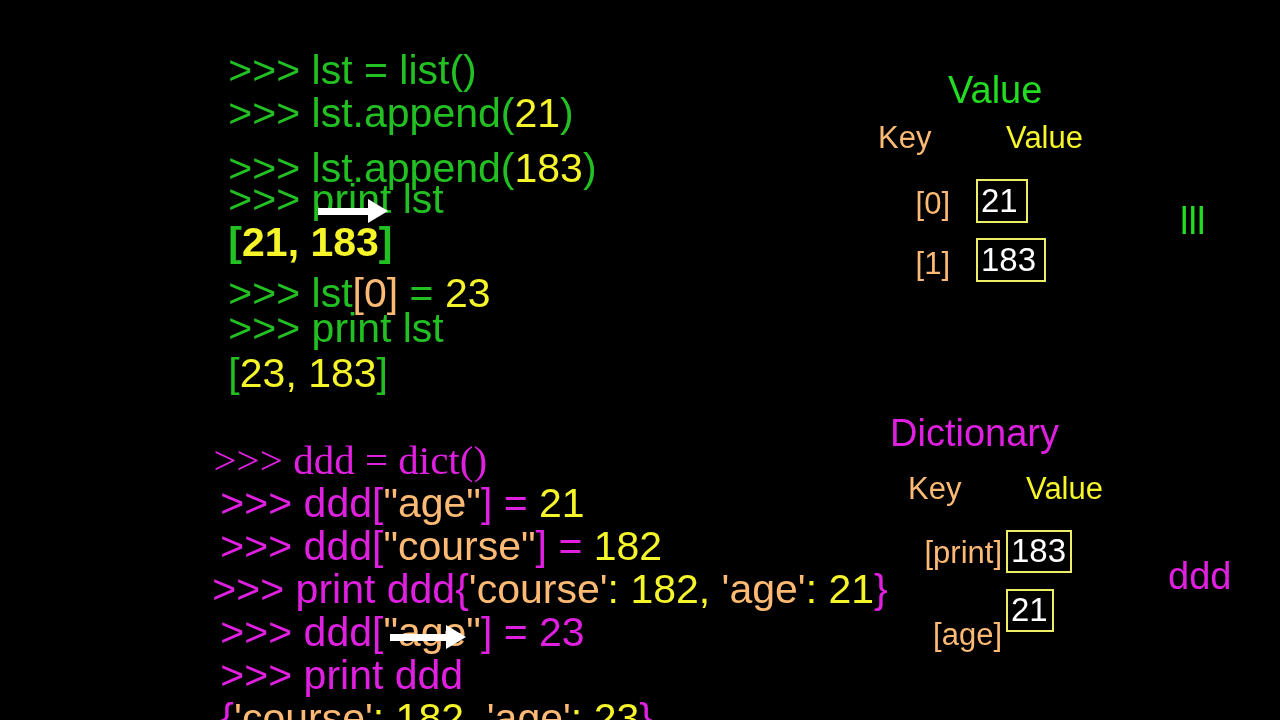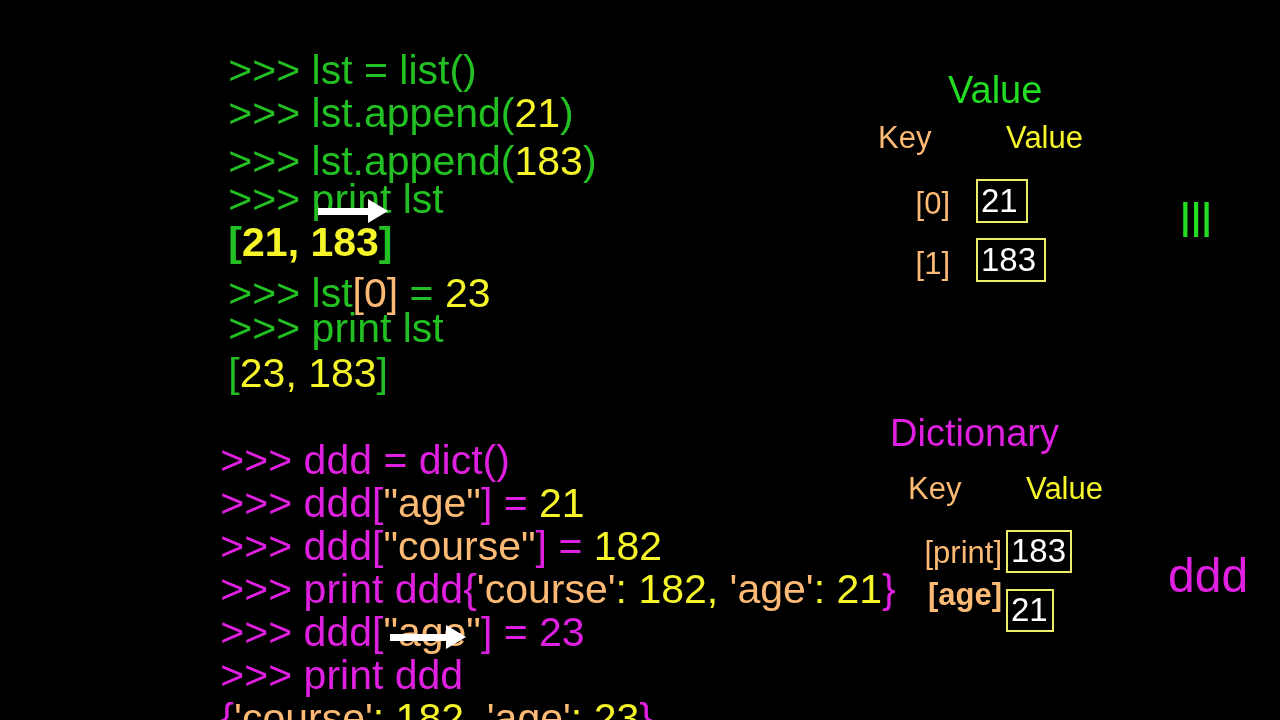--- a/index.html
+++ b/index.html
@@ -91,41 +91,41 @@
     line-height: 33px;
     display: flex;
     align-items: center;
     justify-content: flex-start;
     padding: 2px 3px 4px 3px;
     box-sizing: border-box;
     white-space: pre;
   }
   .var-label {
     position: absolute;
-    font-size: 48px;
+    font-size: 38px;
     line-height: 38px;
     white-space: pre;
   }
 </style>
 </head>
 <body>
 
 <div id="slide">
 
   <div>
 
     <div class="console-line" style="top:18px;">
       <span class="c-green">&gt;&gt;&gt; </span><span class="c-green">lst = list()</span>
     </div>
 
     <div class="console-line" style="top:61px;">
       <span class="c-green">&gt;&gt;&gt; </span><span class="c-green">lst.append(</span><span class="c-yellow">21</span><span class="c-green">)</span>
     </div>
 
-    <div class="console-line" style="top:109px;">
+    <div class="console-line" style="top:116px;">
       <span class="c-green">&gt;&gt;&gt; </span><span class="c-green">lst.append(</span><span class="c-yellow">183</span><span class="c-green">)</span>
     </div>
 
     <div class="console-line" style="top:147px;">
       <span class="c-green">&gt;&gt;&gt; </span><span class="c-green">print lst</span>
     </div>
 
     <div class="console-line" style="top:190px;font-weight:bold;">
       <span class="c-green">[</span><span class="c-yellow">21</span><span class="c-yellow">, </span><span class="c-yellow">183</span><span class="c-green">]</span>
     </div>
@@ -143,33 +143,33 @@
     </div>
   </div>
 
   <div class="arrow" style="left:318px; top:208px; width:70px;">
     <div class="shaft" style="width:52px;"></div>
     <div class="head" style="left:50px;"></div>
   </div>
 
   <div>
 
-    <div class="console-line" style="top:408px; left:152px;">
+    <div class="console-line" style="top:408px; left:152px;font-family:Liberation Serif, serif;">
       <span class="c-magenta">&gt;&gt;&gt; </span><span class="c-magenta">ddd = dict()</span>
     </div>
 
     <div class="console-line" style="top:451px; left:152px;">
       <span class="c-magenta">&gt;&gt;&gt; </span><span class="c-magenta">ddd[</span><span class="c-orange">"age"</span><span class="c-magenta">]</span><span class="c-magenta"> = </span><span class="c-yellow">21</span>
     </div>
 
     <div class="console-line" style="top:494px; left:152px;">
       <span class="c-magenta">&gt;&gt;&gt; </span><span class="c-magenta">ddd[</span><span class="c-orange">"course"</span><span class="c-magenta">]</span><span class="c-magenta"> = </span><span class="c-yellow">182</span>
     </div>
 
-    <div class="console-line" style="top:537px; left:152px;text-align:center;">
+    <div class="console-line" style="top:537px; left:144px;text-align:center;">
       <span class="c-magenta">&gt;&gt;&gt; </span><span class="c-magenta">print ddd</span><span class="c-magenta">{</span><span class="c-orange">'course'</span><span class="c-yellow">: </span><span class="c-yellow">182</span><span class="c-yellow">, </span><span class="c-orange">'age'</span><span class="c-yellow">: </span><span class="c-yellow">21</span><span class="c-magenta">}</span>
     </div>
 
     <div class="console-line" style="top:580px; left:152px;">
       <span class="c-magenta">&gt;&gt;&gt; </span><span class="c-magenta">ddd[</span><span class="c-orange">"age"</span><span class="c-magenta">]</span><span class="c-magenta"> = </span><span class="c-magenta">23</span>
     </div>
 
     <div class="console-line" style="top:623px; left:152px;">
       <span class="c-magenta">&gt;&gt;&gt; </span><span class="c-magenta">print ddd</span>
     </div>
@@ -209,21 +209,21 @@
     <div class="panel-title c-magenta" style="left:890px; top:414px;">Dictionary</div>
 
     <div class="col-head c-orange" style="left:908px; top:473px;">Key</div>
     <div class="col-head c-yellow" style="left:1026px; top:473px;">Value</div>
 
     <div class="row-key c-orange" style="left:862px; top:537px; width:140px;">[print]</div>
     <div class="value-box" style="left:1006px; top:530px; width:66px; height:43px;">
       <span>183</span>
     </div>
 
-    <div class="row-key c-orange" style="left:862px; top:579px; width:140px;font-weight:bold;">[age]</div>
+    <div class="row-key c-orange" style="left:862px; top:619px; width:140px;">[age]</div>
     <div class="value-box" style="left:1006px; top:589px; width:48px; height:43px;">
       <span>21</span>
     </div>
 
     <div class="var-label c-magenta" style="left:1168px; top:557px;">ddd</div>
   </div>
 
 </div>
 
 </body></html>

